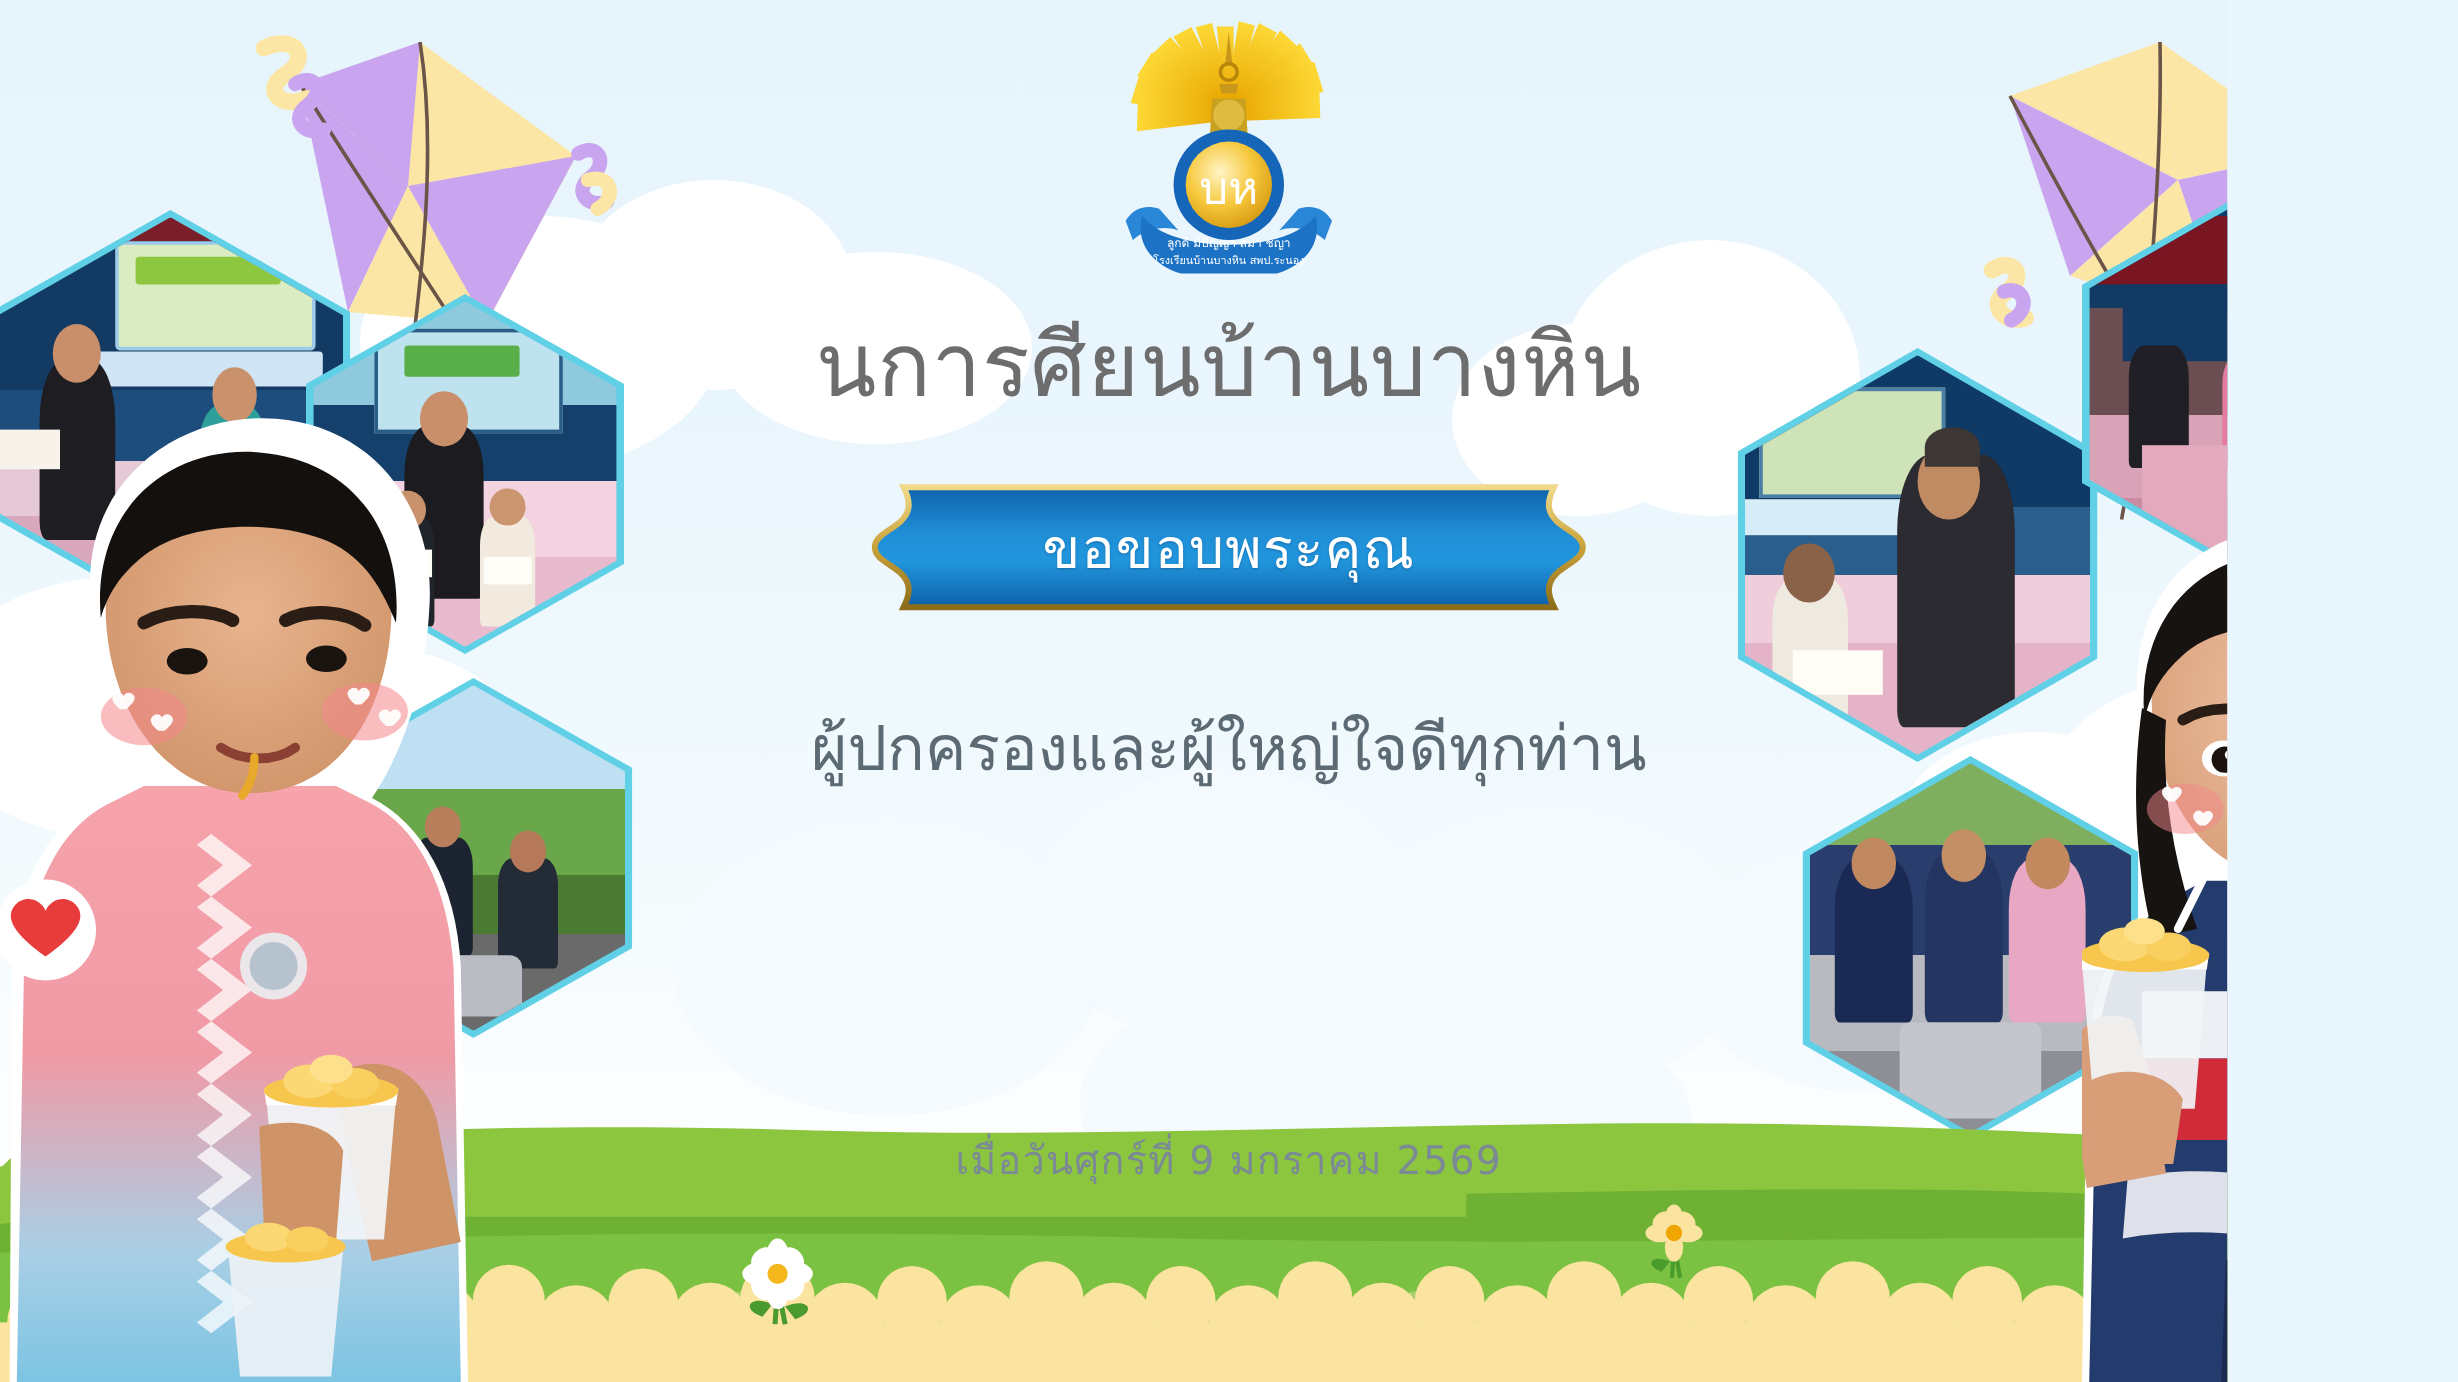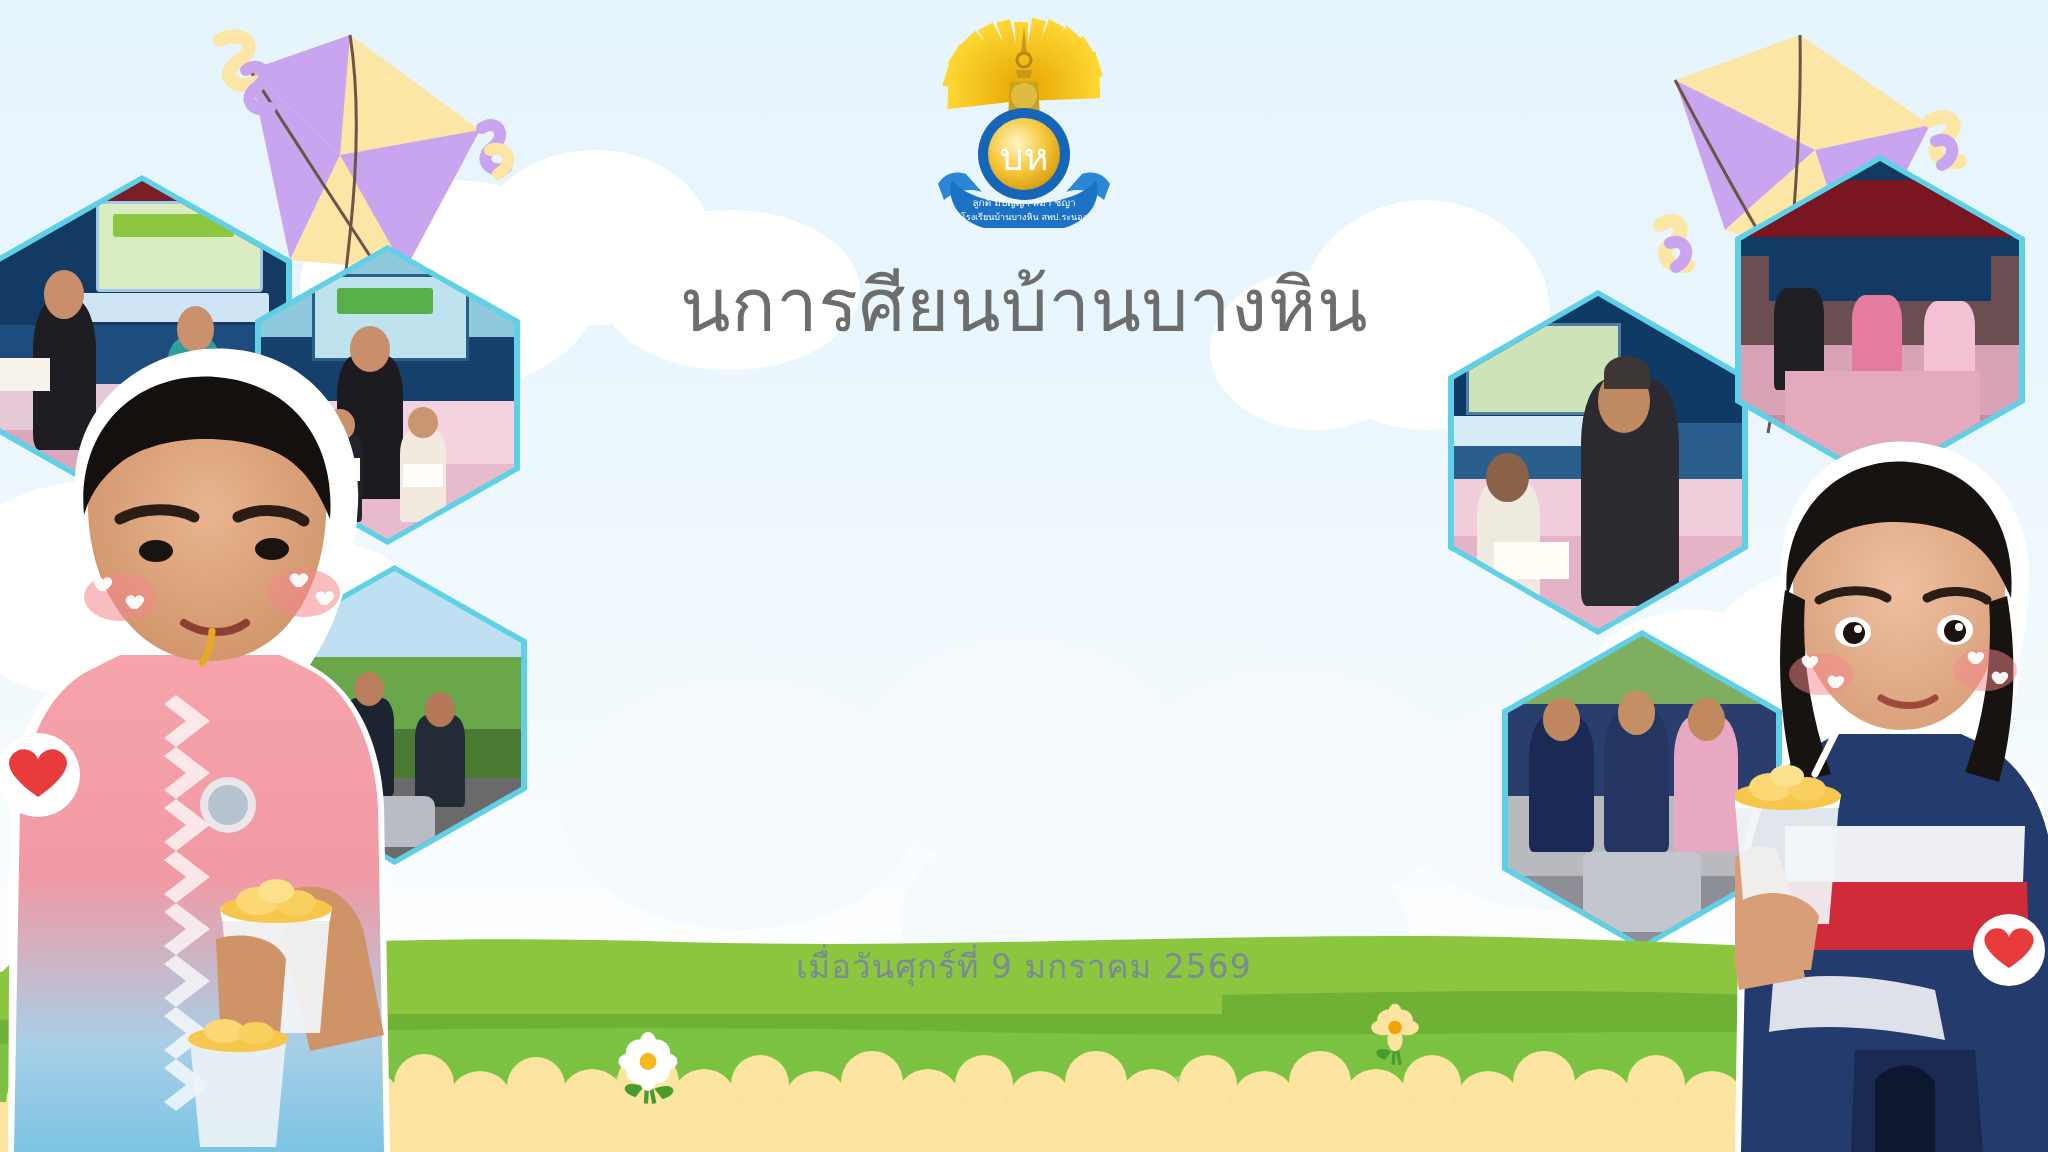--- a/index.html
+++ b/index.html
@@ -2,21 +2,21 @@
 <html lang="th"><head>
 <meta charset="utf-8">
 <title>Thank You Poster</title>
 <style>
   html,body{margin:0;padding:0;}
   body{
     width:2048px;height:1152px;overflow:hidden;
     font-family:"Liberation Sans","DejaVu Sans",sans-serif;
     background:#eaf6fd;
   }
-  #poster{position:relative;width:2048px;height:1152px;overflow:hidden;
+  #poster{position:relative;width:1856px;height:1152px;overflow:hidden;
     background:linear-gradient(180deg,#e6f4fc 0%,#eaf6fd 30%,#f2fafd 62%,#fbfdff 78%,#ffffff 100%);}
 
   
   .cloud{position:absolute;background:#ffffff;border-radius:50%;}
   .cloudgrp{position:absolute;}
   .cl-soft{background:#f4fafe;}
 
   
   .kite{position:absolute;}
   .kite svg{display:block;overflow:visible;}
@@ -576,19 +576,41 @@
         <path d="M62 160 C50 156 40 160 34 170 L40 186 C52 176 66 174 78 178 Z" fill="#2a86d6"></path>
         <path d="M178 160 C190 156 200 160 206 170 L200 186 C188 176 174 174 162 178 Z" fill="#2a86d6"></path>
         <path d="M48 166 C72 198 168 198 192 166 C198 186 186 206 160 214 L80 214 C54 206 42 186 48 166 Z" fill="#1c72c4"></path>
         <text x="120" y="192" text-anchor="middle" font-size="10" font-family="'DejaVu Sans','Liberation Sans',sans-serif" fill="#ffffff">ลูกดี มีปัญญา สมา ชญา</text>
         <text x="120" y="206" text-anchor="middle" font-size="9" font-family="'DejaVu Sans','Liberation Sans',sans-serif" fill="#ffffff">โรงเรียนบ้านบางหิน  สพป.ระนอง</text>
       </svg>
     </div>
 
     <div id="school-title">นการศียนบ้านบางหิน</div>
 
-
+    <div id="ribbon">
+      <svg width="602" height="112" viewBox="0 0 602 112" style="position:absolute;inset:0;">
+        <defs>
+          <linearGradient id="ribg" x1="0" y1="0" x2="0" y2="1">
+            <stop offset="0%" stop-color="#0f63ad"></stop>
+            <stop offset="38%" stop-color="#1f8ed6"></stop>
+            <stop offset="62%" stop-color="#2196dd"></stop>
+            <stop offset="100%" stop-color="#0d5fa8"></stop>
+          </linearGradient>
+          <linearGradient id="goldg" x1="0" y1="0" x2="0" y2="1">
+            <stop offset="0%" stop-color="#f0d98a"></stop>
+            <stop offset="50%" stop-color="#c9a23a"></stop>
+            <stop offset="100%" stop-color="#8d6d18"></stop>
+          </linearGradient>
+        </defs>
+        <path id="ribpath" d="M30 6 L572 6 C566 18 566 26 574 34 C582 42 596 46 596 56
+                 C596 66 582 70 574 78 C566 86 566 94 572 106 L30 106
+                 C36 94 36 86 28 78 C20 70 6 66 6 56 C6 46 20 42 28 34 C36 26 36 18 30 6 Z" fill="url(#ribg)" stroke="url(#goldg)" stroke-width="5"></path>
+      </svg>
+      <div class="label">ขอขอบพระคุณ</div>
+    </div>
+
+    <div id="subtitle">ผู้ปกครองและผู้ใหญ่ใจดีทุกท่าน</div>
 
 
     <div class="footline" id="foot2">เมื่อวันศุกร์ที่  9  มกราคม  2569</div>
   </div>
 
 </div>
 
 </body></html>

